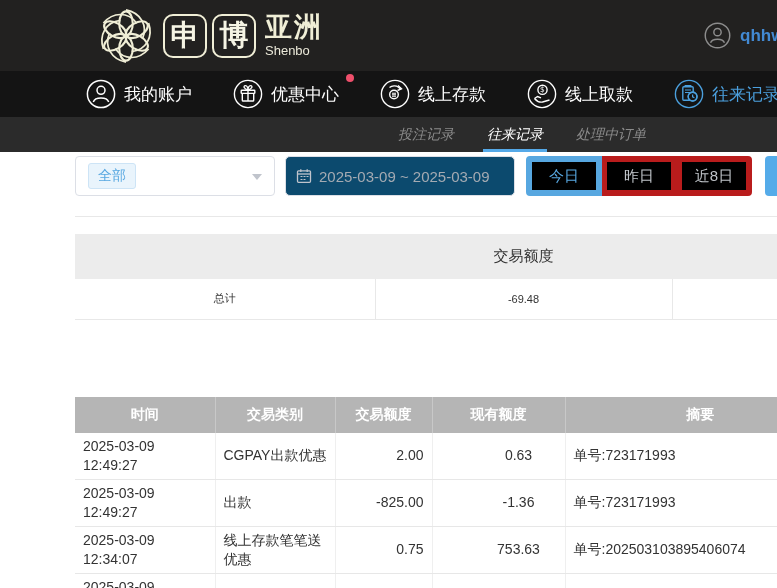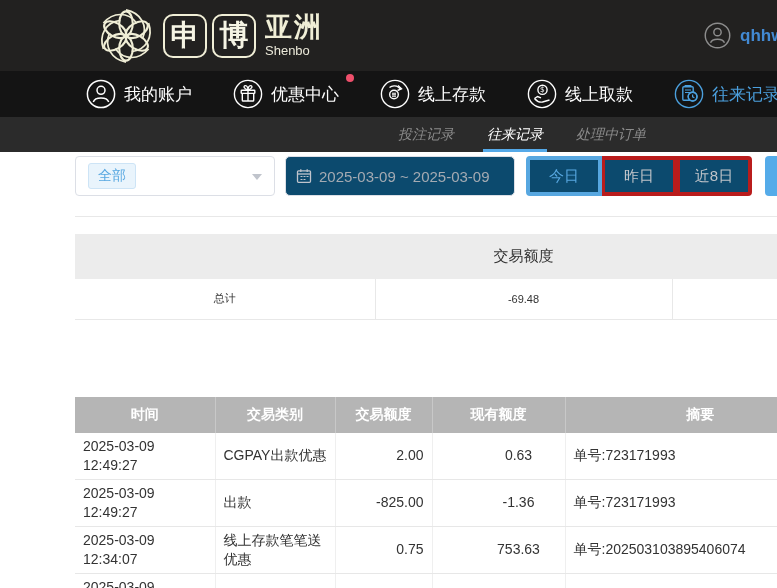--- a/index.html
+++ b/index.html
@@ -69,21 +69,21 @@
   }
   .date-input {
     position:absolute; left:210px; top:0; width:230px; height:40px;
     border:1px solid #dcdfe6; border-radius:5px; background:#0c4a6e;
     display:flex; align-items:center; padding:0 10px; cursor:pointer;
   }
   .calendar-icon { display:flex; margin-right:7px; color:#c0c4cc; }
   .date-text { color:#a4aab2; font-size:15px; white-space:nowrap; }
   .quick-group { position:absolute; left:451px; top:0; display:flex; }
   .quick-btn {
-    width:76px; height:40px; border:4px solid #b91c1c; background:#0c4a6e;
+    width:76px; height:40px; border:6px solid #b91c1c; background:#000000;
     color:#c0c4c9; font-size:15px; margin-left:-1px; cursor:pointer;
     font-family:inherit;
   }
   .quick-btn:first-child { border-radius:4px 0 0 4px; margin-left:0; }
   .quick-btn:last-child { border-radius:0 4px 4px 0; }
   .quick-btn.active { border-color:#57a7e0; color:#57a7e0; position:relative; z-index:1; }
   .search-btn {
     position:absolute; left:690px; top:0; width:60px; height:40px;
     background:#55abe9; border:none; border-radius:4px; cursor:pointer;
   }

